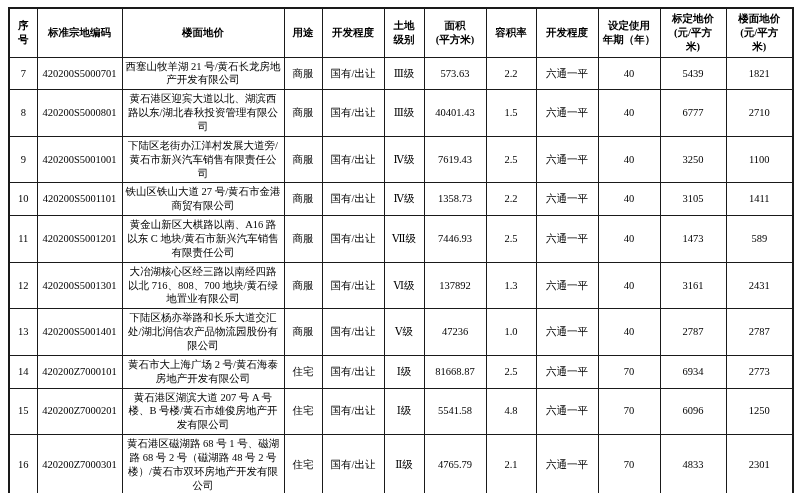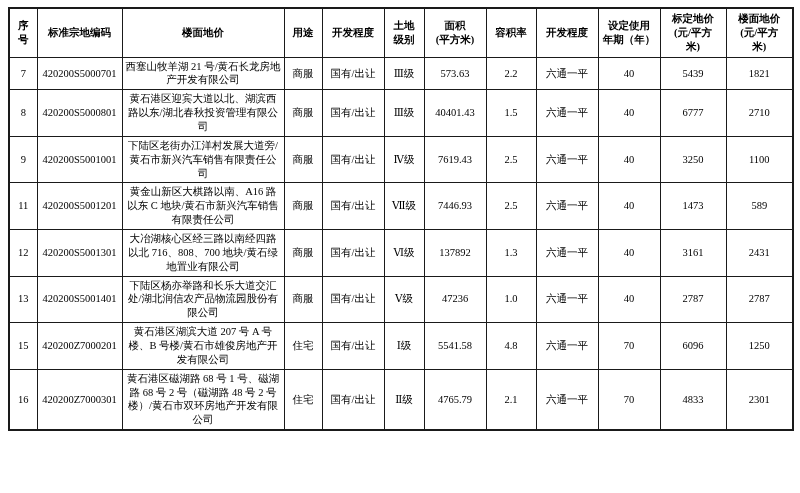--- a/index.html
+++ b/index.html
@@ -133,20 +133,34 @@
     <td class="cell-rights">国有/出让</td>
     <td class="cell-level">Ⅳ级</td>
     <td class="cell-area">7619.43</td>
     <td class="cell-far">2.5</td>
     <td class="cell-dev">六通一平</td>
     <td class="cell-years">40</td>
     <td class="cell-price">3250</td>
     <td class="cell-floor-price">1100</td>
   </tr>
         <tr>
+    <td class="cell-serial">10</td>
+    <td class="cell-code">420200S5001101</td>
+    <td class="cell-location">铁山区铁山大道 27 号/黄石市金港商贸有限公司</td>
+    <td class="cell-use">商服</td>
+    <td class="cell-rights">国有/出让</td>
+    <td class="cell-level">Ⅳ级</td>
+    <td class="cell-area">1358.73</td>
+    <td class="cell-far">2.2</td>
+    <td class="cell-dev">六通一平</td>
+    <td class="cell-years">40</td>
+    <td class="cell-price">3105</td>
+    <td class="cell-floor-price">1411</td>
+  </tr>
+        <tr>
     <td class="cell-serial">11</td>
     <td class="cell-code">420200S5001201</td>
     <td class="cell-location">黄金山新区大棋路以南、A16 路以东 C 地块/黄石市新兴汽车销售有限责任公司</td>
     <td class="cell-use">商服</td>
     <td class="cell-rights">国有/出让</td>
     <td class="cell-level">Ⅶ级</td>
     <td class="cell-area">7446.93</td>
     <td class="cell-far">2.5</td>
     <td class="cell-dev">六通一平</td>
     <td class="cell-years">40</td>
@@ -173,20 +187,34 @@
     <td class="cell-location">下陆区杨亦举路和长乐大道交汇处/湖北润信农产品物流园股份有限公司</td>
     <td class="cell-use">商服</td>
     <td class="cell-rights">国有/出让</td>
     <td class="cell-level">Ⅴ级</td>
     <td class="cell-area">47236</td>
     <td class="cell-far">1.0</td>
     <td class="cell-dev">六通一平</td>
     <td class="cell-years">40</td>
     <td class="cell-price">2787</td>
     <td class="cell-floor-price">2787</td>
+  </tr>
+        <tr>
+    <td class="cell-serial">14</td>
+    <td class="cell-code">420200Z7000101</td>
+    <td class="cell-location">黄石市大上海广场 2 号/黄石海泰房地产开发有限公司</td>
+    <td class="cell-use">住宅</td>
+    <td class="cell-rights">国有/出让</td>
+    <td class="cell-level">Ⅰ级</td>
+    <td class="cell-area">81668.87</td>
+    <td class="cell-far">2.5</td>
+    <td class="cell-dev">六通一平</td>
+    <td class="cell-years">70</td>
+    <td class="cell-price">6934</td>
+    <td class="cell-floor-price">2773</td>
   </tr>
         <tr>
     <td class="cell-serial">15</td>
     <td class="cell-code">420200Z7000201</td>
     <td class="cell-location">黄石港区湖滨大道 207 号 A 号楼、B 号楼/黄石市雄俊房地产开发有限公司</td>
     <td class="cell-use">住宅</td>
     <td class="cell-rights">国有/出让</td>
     <td class="cell-level">Ⅰ级</td>
     <td class="cell-area">5541.58</td>
     <td class="cell-far">4.8</td>

